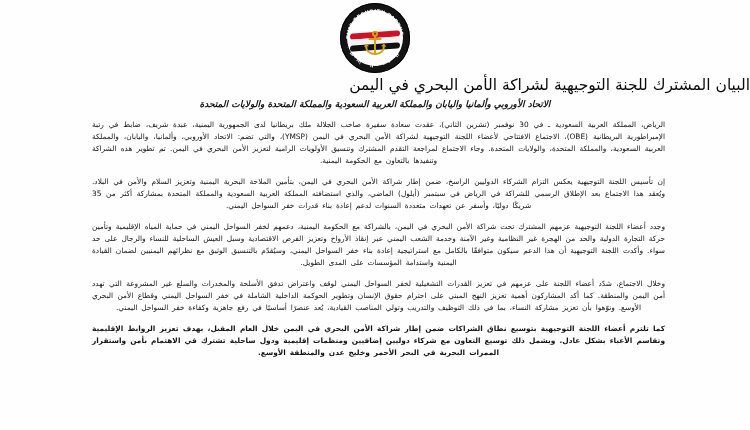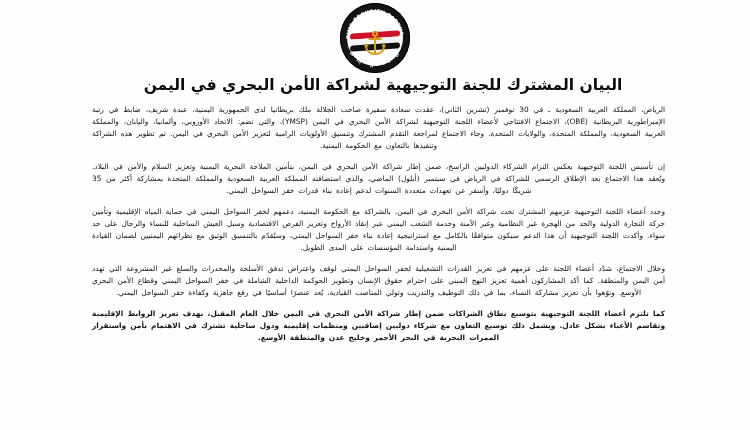--- a/index.html
+++ b/index.html
@@ -82,23 +82,23 @@
     position: absolute;
     left: 50%;
     top: 27px;
     transform: translateX(-50%);
     width: 26px;
     height: 26px;
   }
 
   
   .doc-title {
-    text-align: center;
+    text-align: right;
     font-family: "DejaVu Sans", "Liberation Sans", sans-serif;
-    font-weight: bold;
+    font-weight: normal;
     font-size: 15.5px;
     letter-spacing: 0.2px;
     color: #0c0c0c;
     margin: 2px 0 0 16px;
     line-height: 1.25;
     direction: rtl;
   }
   .doc-subtitle {
     text-align: center;
     font-size: 9px;
@@ -165,20 +165,21 @@
         <g fill="#d4a017">
           <polygon points="5,16.5 8.6,20 2.2,20.6"></polygon>
           <polygon points="27,16.5 23.4,20 29.8,20.6"></polygon>
         </g>
       </svg>
     </div>
   </div>
 
   <h1 class="doc-title">البيان المشترك للجنة التوجيهية لشراكة الأمن البحري في اليمن</h1>
 
+  <div class="doc-subtitle">الاتحاد الأوروبي وألمانيا واليابان والمملكة العربية السعودية والمملكة المتحدة والولايات المتحدة</div>
 
   <div class="body-wrap">
     <p class="para">الرياض، المملكة العربية السعودية ـ في 30 نوفمبر (تشرين الثاني)، عقدت سعادة سفيرة صاحب الجلالة ملك بريطانيا لدى الجمهورية اليمنية، عبدة شريف، ضابط في رتبة الإمبراطورية البريطانية (OBE)، الاجتماع الافتتاحي لأعضاء اللجنة التوجيهية لشراكة الأمن البحري في اليمن (YMSP)، والتي تضم: الاتحاد الأوروبي، وألمانيا، واليابان، والمملكة العربية السعودية، والمملكة المتحدة، والولايات المتحدة. وجاء الاجتماع لمراجعة التقدم المشترك وتنسيق الأولويات الرامية لتعزيز الأمن البحري في اليمن. تم تطوير هذه الشراكة وتنفيذها بالتعاون مع الحكومة اليمنية.</p>
     <p class="para">إن تأسيس اللجنة التوجيهية يعكس التزام الشركاء الدوليين الراسخ، ضمن إطار شراكة الأمن البحري في اليمن، بتأمين الملاحة البحرية اليمنية وتعزيز السلام والأمن في البلاد. ويُعقد هذا الاجتماع بعد الإطلاق الرسمي للشراكة في الرياض في سبتمبر (أيلول) الماضي، والذي استضافته المملكة العربية السعودية والمملكة المتحدة بمشاركة أكثر من 35 شريكًا دوليًا، وأسفر عن تعهدات متعددة السنوات لدعم إعادة بناء قدرات خفر السواحل اليمني.</p>
     <p class="para">وجدد أعضاء اللجنة التوجيهية عزمهم المشترك تحت شراكة الأمن البحري في اليمن، بالشراكة مع الحكومة اليمنية، دعمهم لخفر السواحل اليمني في حماية المياه الإقليمية وتأمين حركة التجارة الدولية والحد من الهجرة غير النظامية وغير الآمنة وخدمة الشعب اليمني عبر إنقاذ الأرواح وتعزيز الفرص الاقتصادية وسبل العيش الساحلية للنساء والرجال على حد سواء. وأكدت اللجنة التوجيهية أن هذا الدعم سيكون متوافقًا بالكامل مع استراتيجية إعادة بناء خفر السواحل اليمني، وسيُقدّم بالتنسيق الوثيق مع نظرائهم اليمنيين لضمان القيادة اليمنية واستدامة المؤسسات على المدى الطويل.</p>
     <p class="para">وخلال الاجتماع، شدّد أعضاء اللجنة على عزمهم في تعزيز القدرات التشغيلية لخفر السواحل اليمني لوقف واعتراض تدفق الأسلحة والمخدرات والسلع غير المشروعة التي تهدد أمن اليمن والمنطقة. كما أكد المشاركون أهمية تعزيز النهج المبني على احترام حقوق الإنسان وتطوير الحوكمة الداخلية الشاملة في خفر السواحل اليمني وقطاع الأمن البحري الأوسع. ونوّهوا بأن تعزيز مشاركة النساء، بما في ذلك التوظيف والتدريب وتولي المناصب القيادية، يُعد عنصرًا أساسيًا في رفع جاهزية وكفاءة خفر السواحل اليمني.</p>
     <p class="para">كما تلتزم أعضاء اللجنة التوجيهية بتوسيع نطاق الشراكات ضمن إطار شراكة الأمن البحري في اليمن خلال العام المقبل، بهدف تعزيز الروابط الإقليمية وتقاسم الأعباء بشكل عادل. ويشمل ذلك توسيع التعاون مع شركاء دوليين إضافيين ومنظمات إقليمية ودول ساحلية تشترك في الاهتمام بأمن واستقرار الممرات البحرية في البحر الأحمر وخليج عدن والمنطقة الأوسع.</p>
   </div>
 
 </div>

